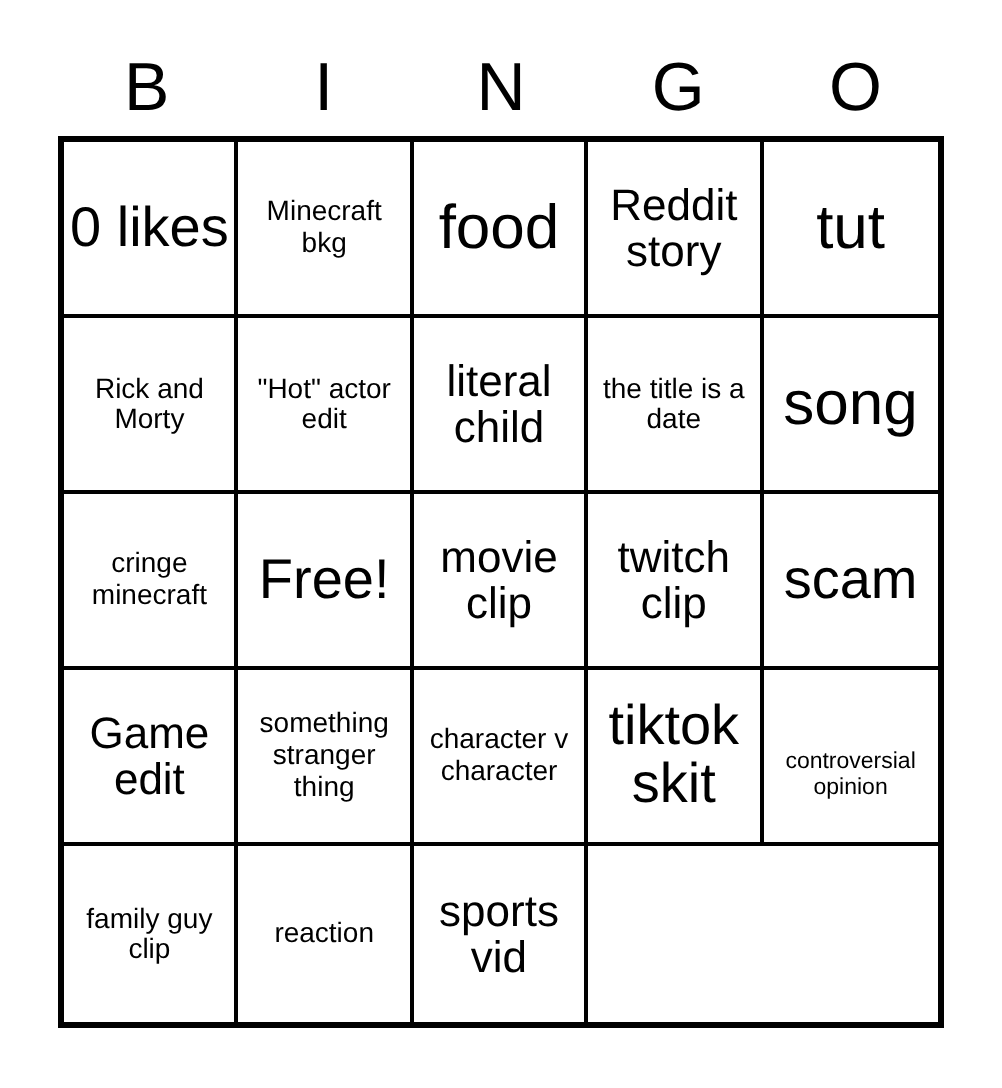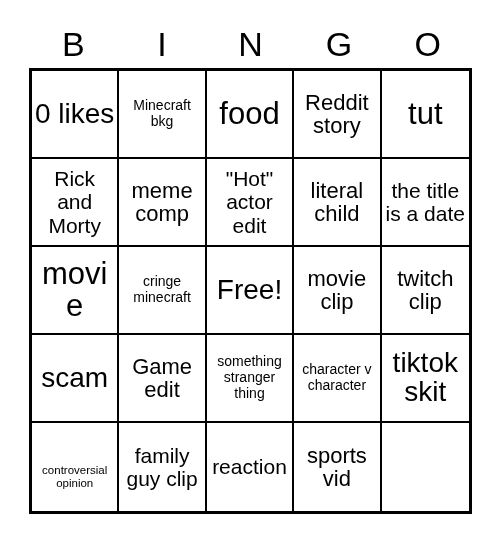--- a/index.html
+++ b/index.html
@@ -75,21 +75,21 @@
     display: block;
     width: 100%;
     line-height: 1.04;
     word-wrap: break-word;
   }
 
   
   .sz-xl   { font-size: 31px; line-height: 1.02; }
   .sz-lg   { font-size: 28px; line-height: 1.03; }
   .sz-md   { font-size: 22px; line-height: 1.06; }
-  .sz-sm   { font-size: 21px; line-height: 1.10; }
+  .sz-sm   { font-size: 14px; line-height: 1.10; }
   .sz-xs   { font-size: 14px; line-height: 1.14; }
   .sz-xxs  { font-size: 11.5px; line-height: 1.16; margin-top: 20px; }
 </style>
 </head>
 <body>
 
 <div id="card">
 
   <div id="header">
     <div class="header-cell">B</div>
@@ -113,34 +113,31 @@
         <span class="cell-text sz-md">Reddit story</span>
       </div>
     <div class="cell">
         <span class="cell-text sz-xl">tut</span>
       </div>
 
     <div class="cell">
         <span class="cell-text sz-sm">Rick and Morty</span>
       </div>
     <div class="cell">
-        <span class="cell-text sz-md">meme comp</span>
-      </div>
-    <div class="cell">
         <span class="cell-text sz-sm">"Hot" actor edit</span>
       </div>
     <div class="cell">
         <span class="cell-text sz-md">literal child</span>
       </div>
     <div class="cell">
         <span class="cell-text sz-sm">the title is a date</span>
       </div>
 
     <div class="cell">
-        <span class="cell-text sz-xl">movie</span>
+        <span class="cell-text sz-xl">song</span>
       </div>
     <div class="cell">
         <span class="cell-text sz-xs">cringe minecraft</span>
       </div>
     <div class="cell">
         <span class="cell-text sz-lg">Free!</span>
       </div>
     <div class="cell">
         <span class="cell-text sz-md">movie clip</span>
       </div>

